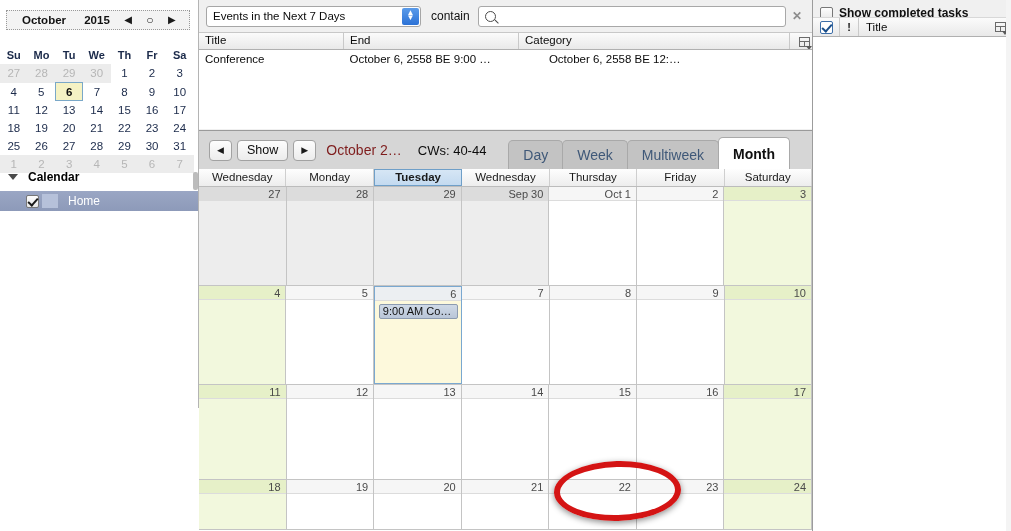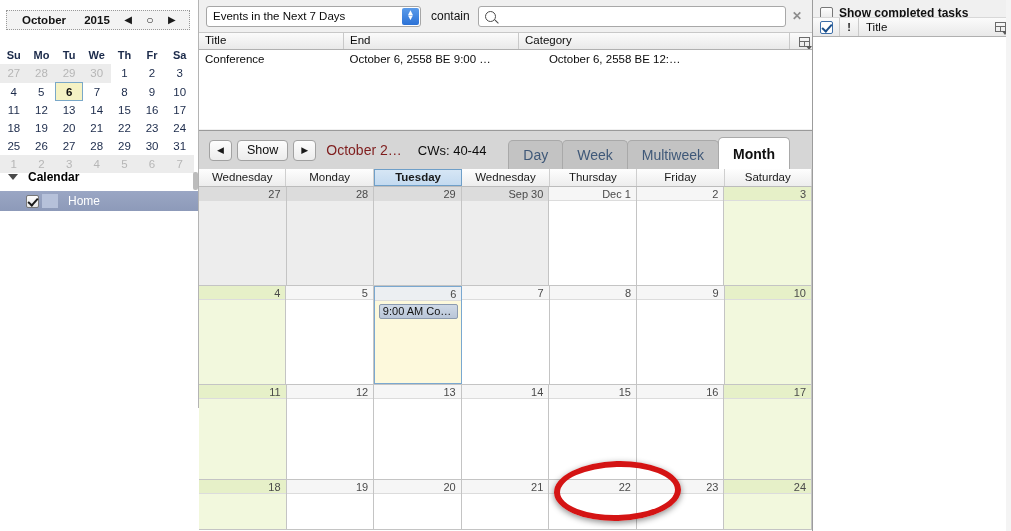--- a/index.html
+++ b/index.html
@@ -667,21 +667,21 @@
           <div class="daycell offmonth">
             <div class="daynum-bar">28</div>
           </div>
           <div class="daycell offmonth">
             <div class="daynum-bar">29</div>
           </div>
           <div class="daycell offmonth">
             <div class="daynum-bar">Sep 30</div>
           </div>
           <div class="daycell">
-            <div class="daynum-bar">Dec 1</div>
+            <div class="daynum-bar">Oct 1</div>
           </div>
           <div class="daycell">
             <div class="daynum-bar">2</div>
           </div>
           <div class="daycell weekend">
             <div class="daynum-bar">3</div>
           </div>
         </div>
         <div class="week-row" style="height: 99px;">
           <div class="daycell weekend">

